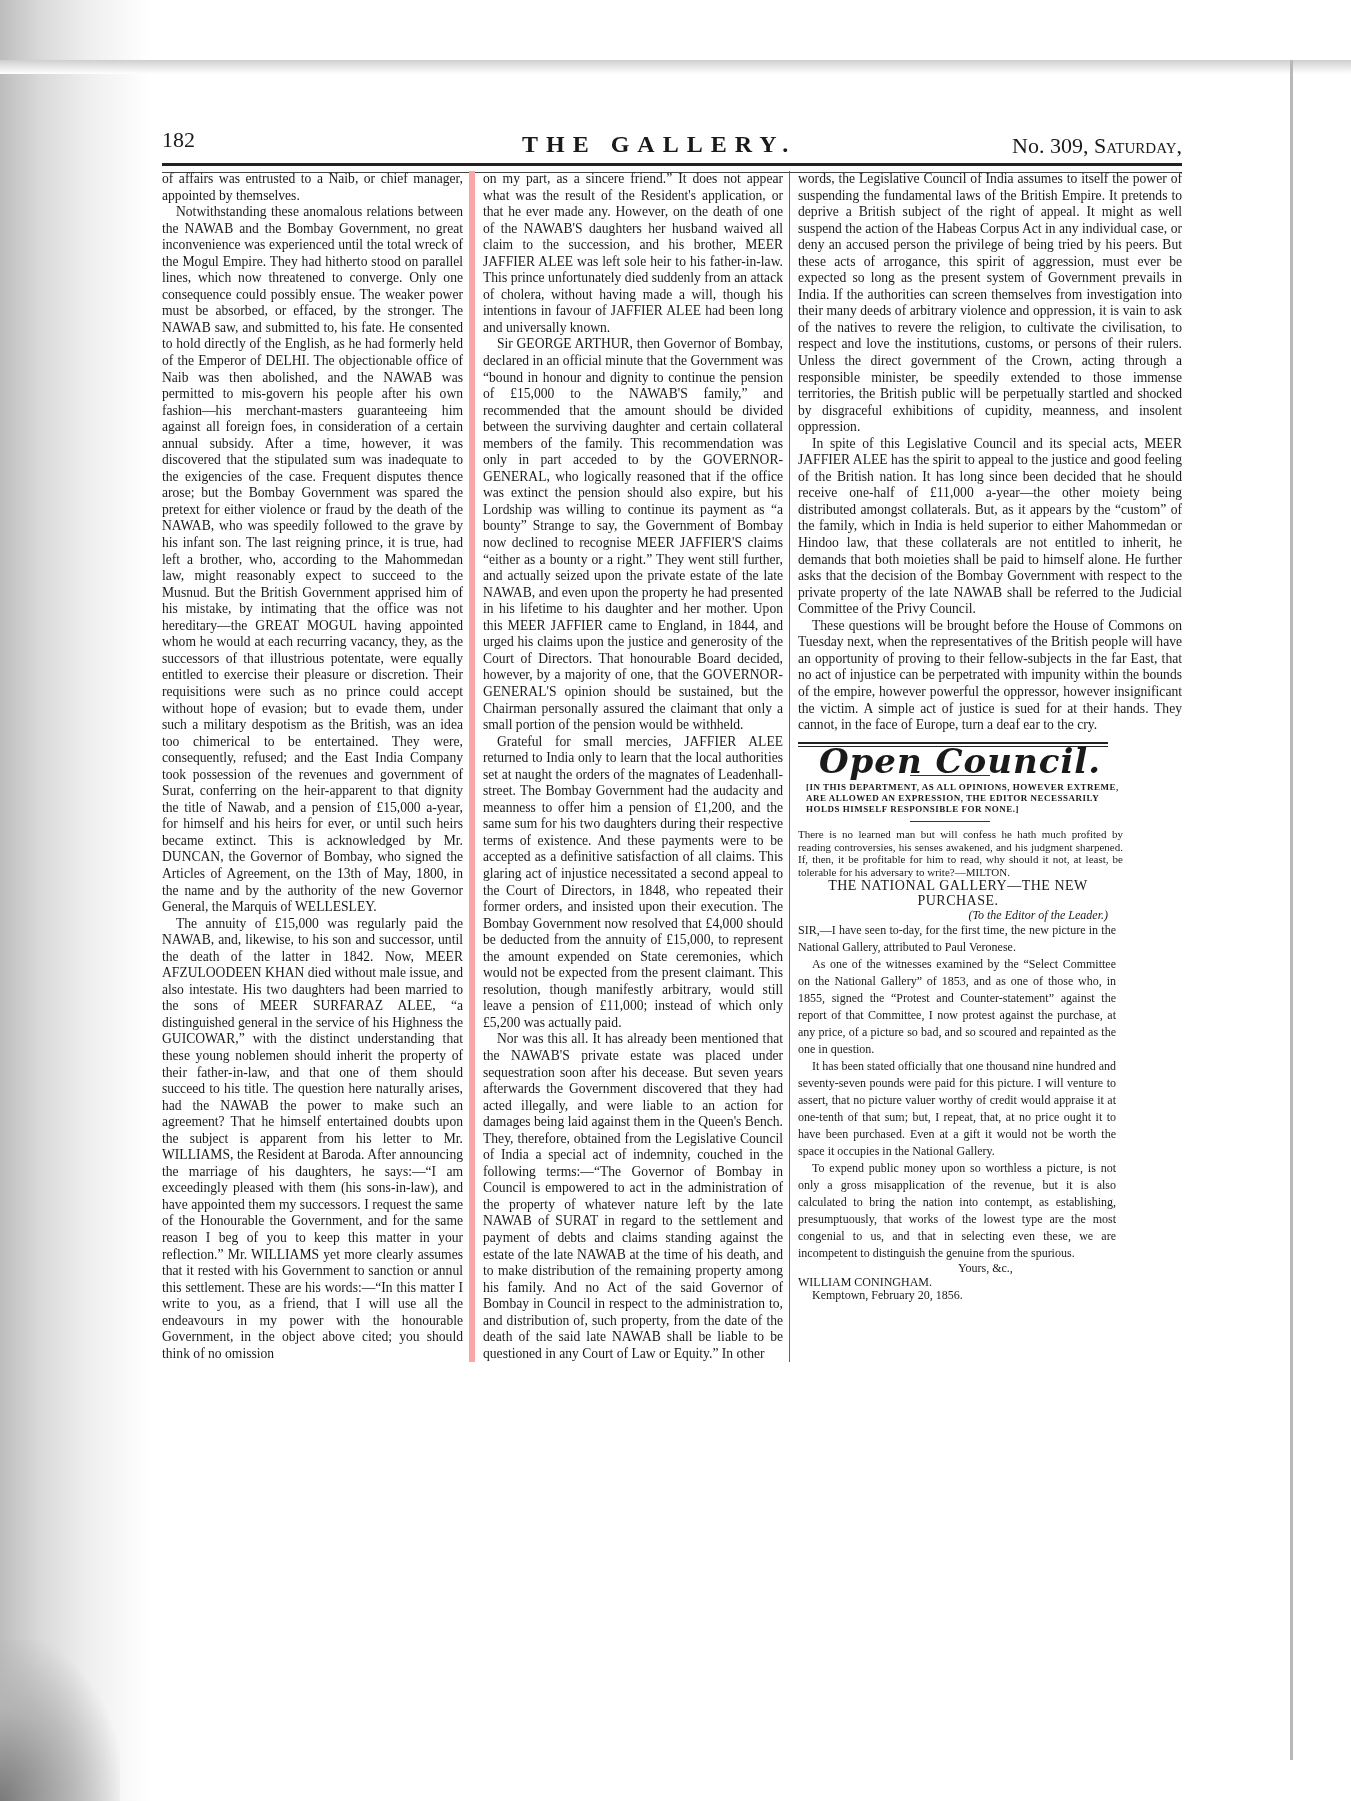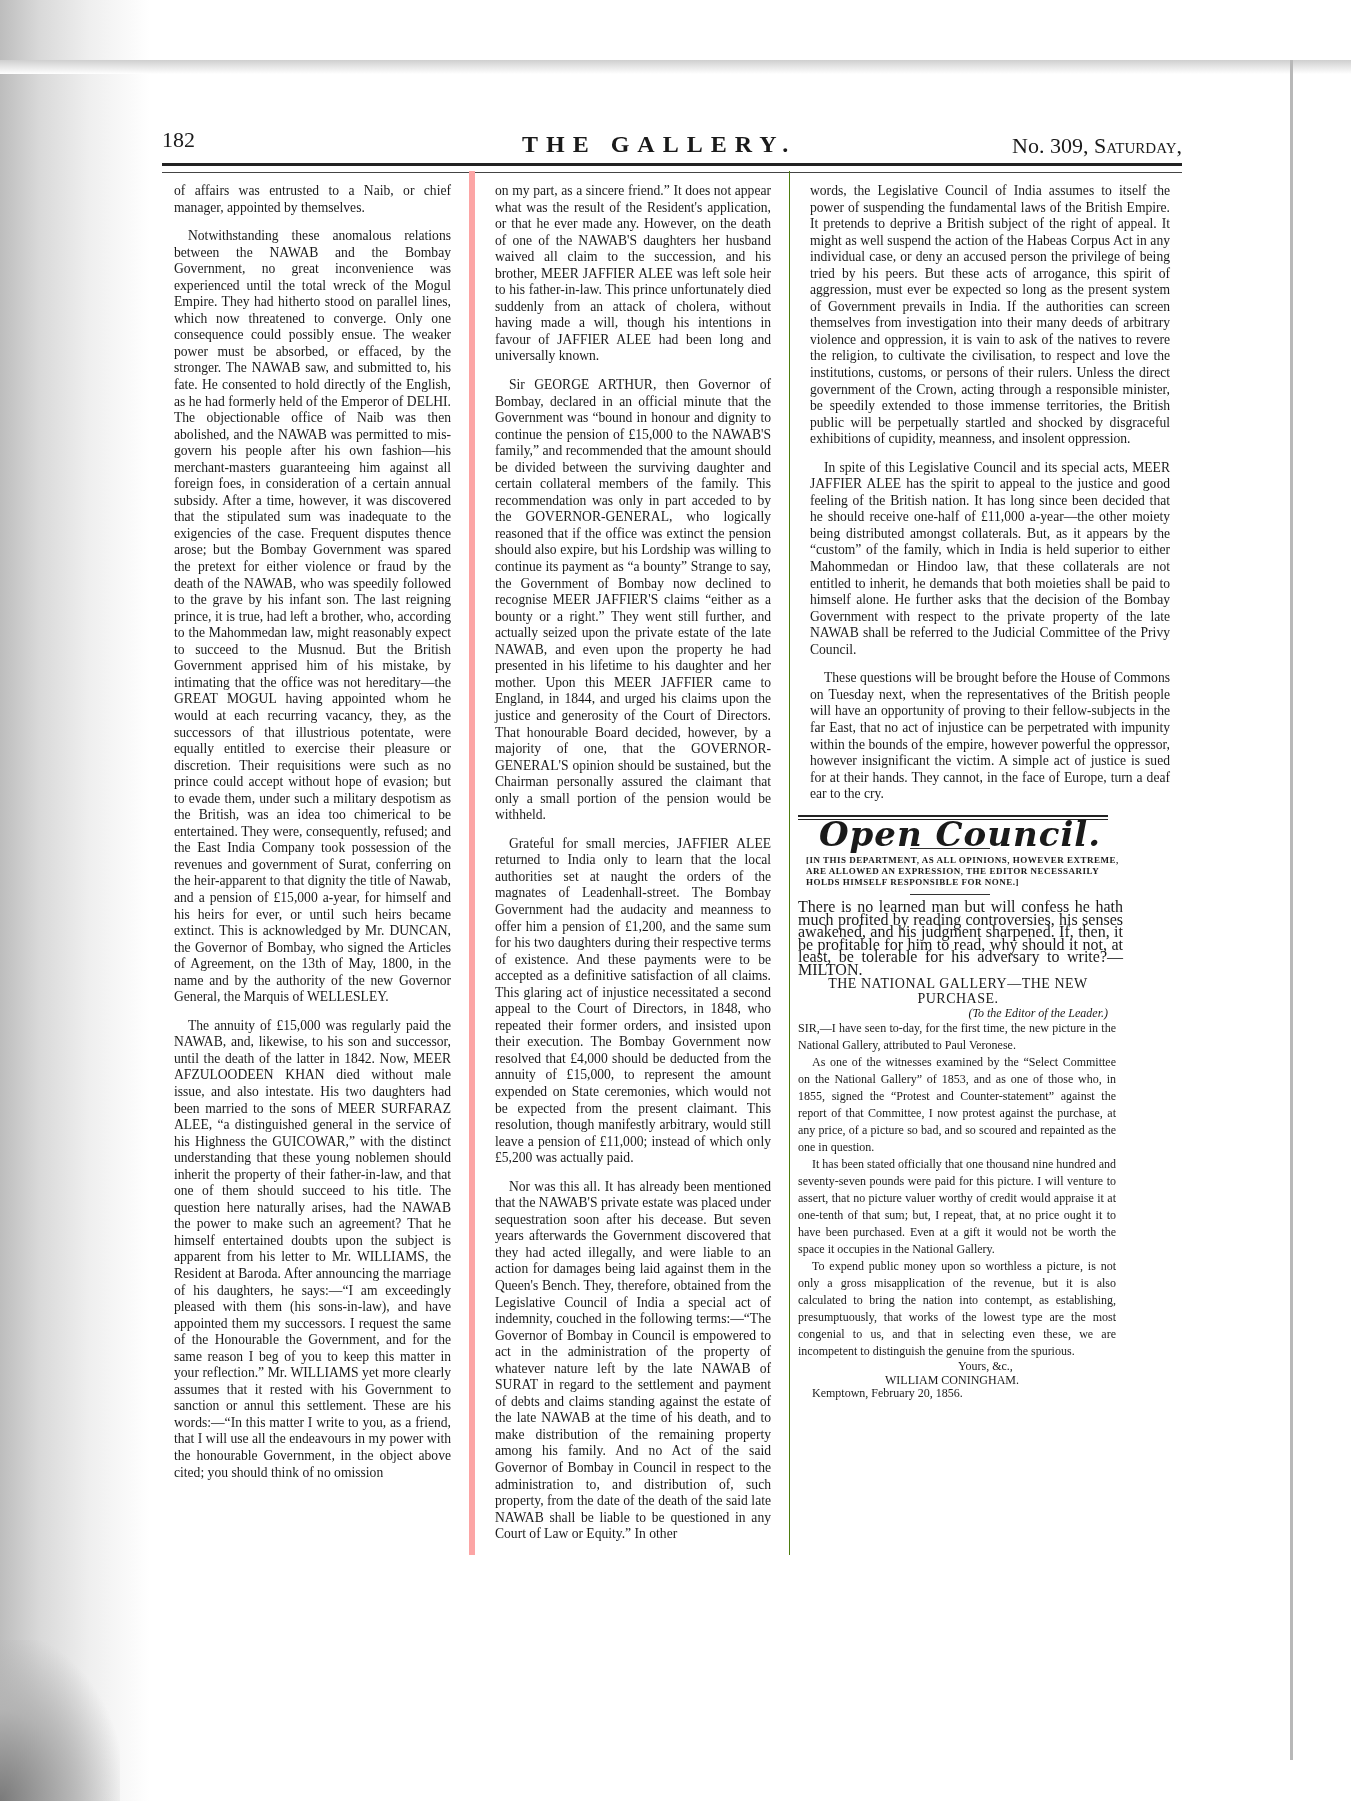--- a/index.html
+++ b/index.html
@@ -20,37 +20,37 @@
   .issue-info { position: absolute; right: 0; top: 6px; font-size: 22px; }
   .issue-info .sc { font-variant: small-caps; }
   .rule-double { position: absolute; left: 0; top: 36px; width: 1020px; height: 6px;
     border-top: 3px solid #222; border-bottom: 1px solid #444; }
 
   .columns { position: absolute; left: 0; top: 44px; width: 1020px; display: flex; }
   .col { box-sizing: border-box; font-size: 13.6px; line-height: 16.55px; text-align: justify; }
   .col1 { width: 307px; padding-right: 6px; }
   .col2 { width: 320px; padding: 0 6px 0 8px; border-left: 6px solid #fca5a5; }
   .col3 { width: 393px; padding: 0 0 0 8px; border-left: 1px solid #4d7c0f; }
-  .col p { margin: 12px; text-indent: 14px; hyphens: auto; }
+  .col p { margin: 0; text-indent: 14px; hyphens: auto; }
   .col p.noindent { text-indent: 0; }
   .sc { font-variant: small-caps; }
 
   .section-rule { border-top: 2px solid #222; border-bottom: 1px solid #222; height: 2px; margin: 8px 0 6px 0; width: 310px; }
   .blackletter { text-align: center; font-size: 34px; font-weight: bold; margin: 4px 0 2px -60px; letter-spacing: 1px;
     font-family: "DejaVu Serif", serif; font-style: italic; }
   .short-rule { width: 80px; margin: 6px auto 6px auto; border-top: 1px solid #333; position: relative; left: -40px; }
   .disclaimer { font-size: 9px; line-height: 11px; letter-spacing: 0.5px; font-weight: bold; text-align: left;
     padding-left: 0; width: 320px; font-variant: small-caps; margin-left: 8px; }
-  .motto { font-size: 16px; line-height: 12.5px; width: 325px; margin-top: 4px; }
+  .motto { font-size: 11px; line-height: 12.5px; width: 325px; margin-top: 4px; }
   .letter-title { font-size: 14px; text-align: center; width: 320px; line-height: 15px; letter-spacing: 0.5px; }
   .letter-sub { font-size: 12px; font-style: italic; text-align: right; width: 310px; padding-right: 10px; line-height: 14px; }
   .letter p { margin: 0; font-size: 12px; line-height: 17px; text-indent: 14px; width: 318px; text-align: justify; }
   .letter p.noindent { text-indent: 0; }
   .signoff { font-size: 12px; line-height: 13.5px; width: 318px; }
-  .signoff .right { text-align: center; padding-right: 10px; font-family: Liberation Serif, serif; }
+  .signoff .right { text-align: left; padding-right: 10px; font-family: Liberation Serif, serif; }
   .signoff .yours { padding-left: 160px; }
   .signoff .place { padding-left: 14px; }
 </style>
 </head>
 <body>
 
 <div class="scan-left"></div>
 <div class="scan-top"></div>
 <div class="scan-bottom-left"></div>
 <div class="scan-right-edge"></div>

